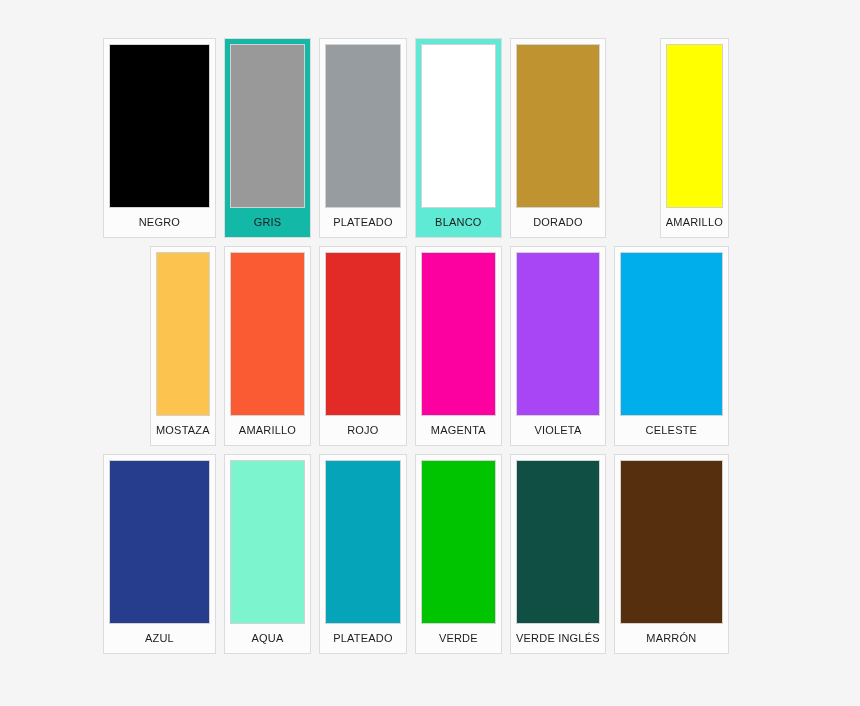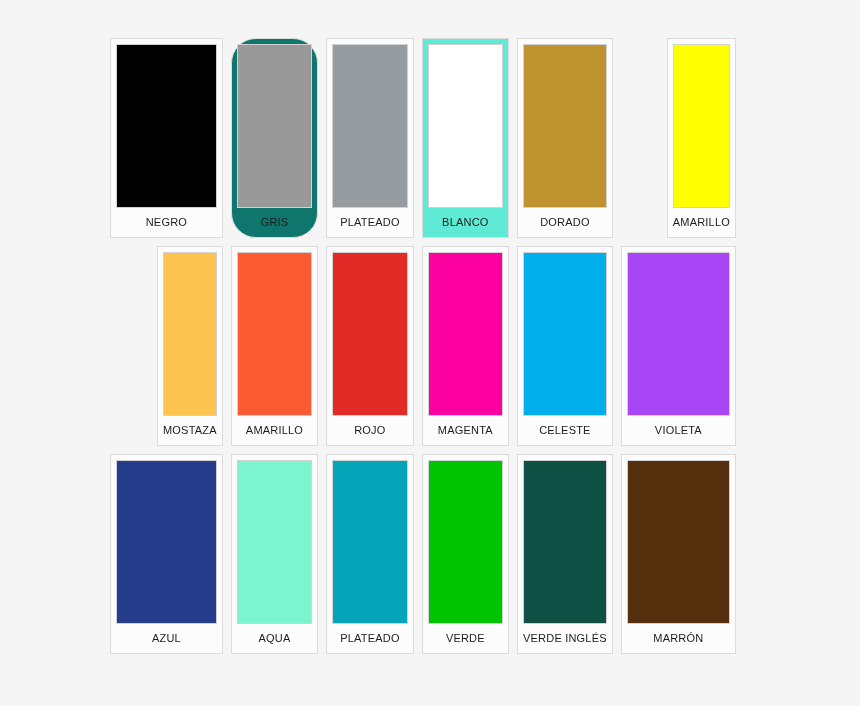--- a/index.html
+++ b/index.html
@@ -9,21 +9,21 @@
   body {
     width: 860px;
     height: 706px;
     background: #f5f5f5;
     font-family: "Liberation Sans", sans-serif;
     overflow: hidden;
   }
 
   #palette-grid {
     position: absolute;
-    left: 110px;
+    left: 103px;
     top: 38px;
     width: 626px;
     display: grid;
     grid-template-columns: repeat(6, 1fr);
     grid-template-rows: repeat(3, 200px);
     column-gap: 9px;
     row-gap: 15px;
     gap: 8px;
   }
 
@@ -56,21 +56,21 @@
   }
 </style>
 </head>
 <body style="background: rgb(245, 245, 245);">
 
 <div id="palette-grid" style="background: transparent; grid-template-columns: repeat(6, 1fr); grid-template-rows: repeat(3, 200px);">
     <div class="swatch-card" style="background: rgb(252, 252, 252); border-color: rgb(220, 220, 220);">
       <div class="swatch-chip" style="background: rgb(0, 0, 0); border-color: rgb(210, 210, 210);"></div>
       <div class="swatch-label" style="color: rgb(28, 28, 28);">NEGRO</div>
     </div>
-    <div class="swatch-card" style="background: #0f766e; border-color: rgb(220, 220, 220); border-radius: 25px;">
+    <div class="swatch-card" style="background: #14b8a6; border-color: rgb(220, 220, 220);">
       <div class="swatch-chip" style="background: rgb(153, 153, 153); border-color: rgb(210, 210, 210);"></div>
       <div class="swatch-label" style="color: rgb(28, 28, 28);">GRIS</div>
     </div>
     <div class="swatch-card" style="background: rgb(252, 252, 252); border-color: rgb(220, 220, 220);">
       <div class="swatch-chip" style="background: rgb(151, 156, 161); border-color: rgb(210, 210, 210);"></div>
       <div class="swatch-label" style="color: rgb(28, 28, 28);">PLATEADO</div>
     </div>
     <div class="swatch-card" style="background: #5eead4; border-color: rgb(220, 220, 220);">
       <div class="swatch-chip" style="background: rgb(255, 255, 255); border-color: rgb(210, 210, 210);"></div>
       <div class="swatch-label" style="color: rgb(28, 28, 28);">BLANCO</div>
@@ -93,26 +93,26 @@
     </div>
     <div class="swatch-card" style="background: rgb(252, 252, 252); border-color: rgb(220, 220, 220);">
       <div class="swatch-chip" style="background: rgb(226, 42, 39); border-color: rgb(210, 210, 210);"></div>
       <div class="swatch-label" style="color: rgb(28, 28, 28);">ROJO</div>
     </div>
     <div class="swatch-card" style="background: rgb(252, 252, 252); border-color: rgb(220, 220, 220);">
       <div class="swatch-chip" style="background: rgb(252, 0, 160); border-color: rgb(210, 210, 210);"></div>
       <div class="swatch-label" style="color: rgb(28, 28, 28);">MAGENTA</div>
     </div>
     <div class="swatch-card" style="background: rgb(252, 252, 252); border-color: rgb(220, 220, 220);">
+      <div class="swatch-chip" style="background: rgb(168, 69, 245); border-color: rgb(210, 210, 210);"></div>
+      <div class="swatch-label" style="color: rgb(28, 28, 28);">VIOLETA</div>
+    </div>
+    <div class="swatch-card" style="background: rgb(252, 252, 252); border-color: rgb(220, 220, 220);">
       <div class="swatch-chip" style="background: rgb(0, 174, 235); border-color: rgb(210, 210, 210);"></div>
       <div class="swatch-label" style="color: rgb(28, 28, 28);">CELESTE</div>
-    </div>
-    <div class="swatch-card" style="background: rgb(252, 252, 252); border-color: rgb(220, 220, 220);">
-      <div class="swatch-chip" style="background: rgb(168, 69, 245); border-color: rgb(210, 210, 210);"></div>
-      <div class="swatch-label" style="color: rgb(28, 28, 28);">VIOLETA</div>
     </div>
     <div class="swatch-card" style="background: rgb(252, 252, 252); border-color: rgb(220, 220, 220);">
       <div class="swatch-chip" style="background: rgb(37, 61, 140); border-color: rgb(210, 210, 210);"></div>
       <div class="swatch-label" style="color: rgb(28, 28, 28);">AZUL</div>
     </div>
     <div class="swatch-card" style="background: rgb(252, 252, 252); border-color: rgb(220, 220, 220);">
       <div class="swatch-chip" style="background: rgb(124, 245, 206); border-color: rgb(210, 210, 210);"></div>
       <div class="swatch-label" style="color: rgb(28, 28, 28);">AQUA</div>
     </div>
     <div class="swatch-card" style="background: rgb(252, 252, 252); border-color: rgb(220, 220, 220);">

